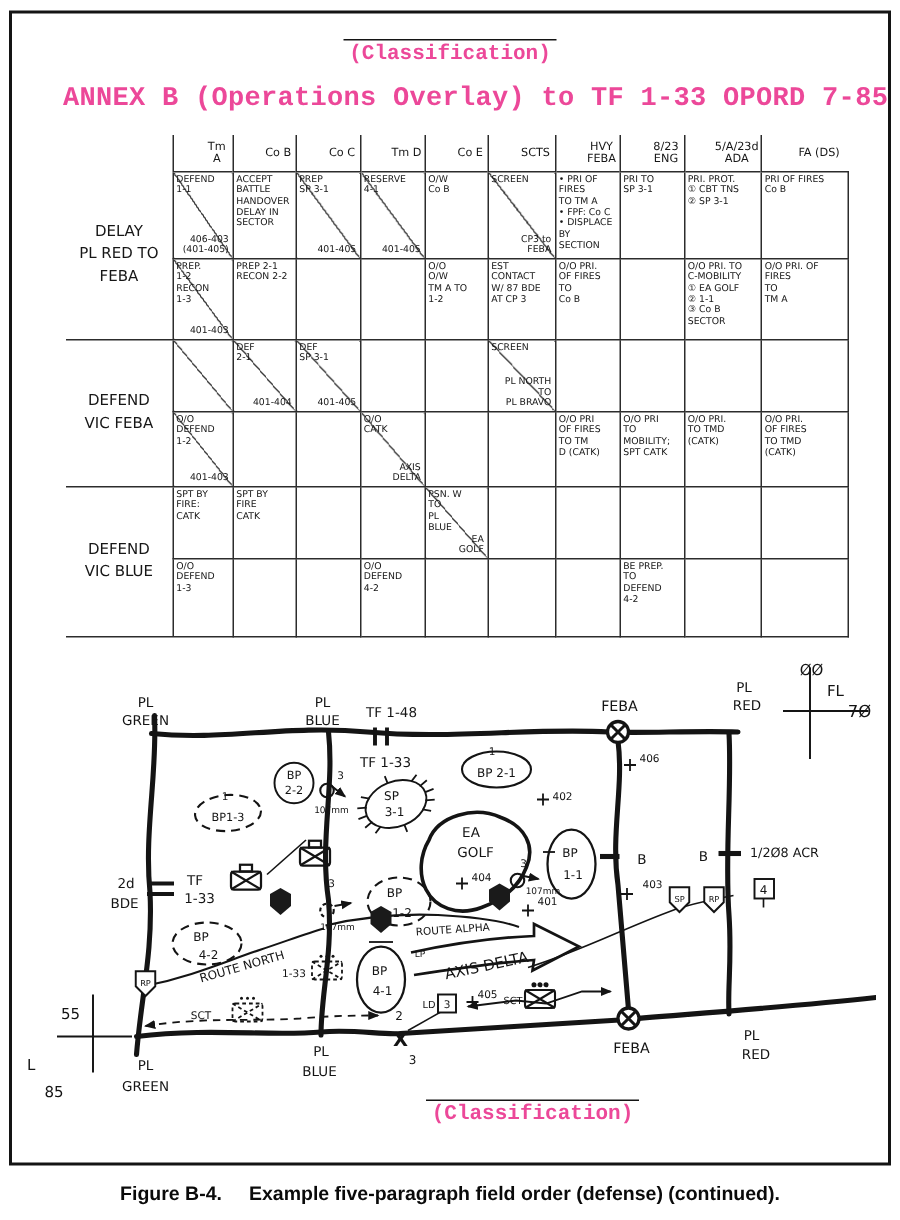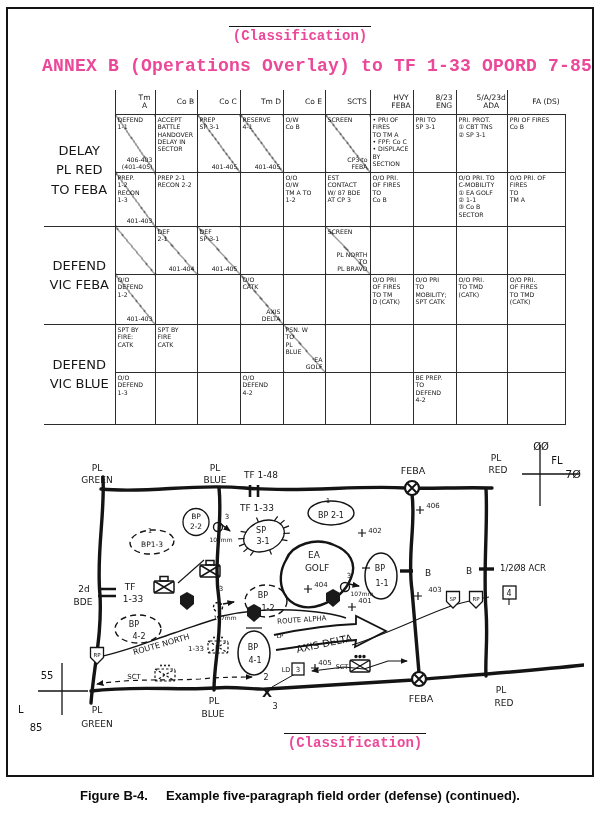--- a/index.html
+++ b/index.html
@@ -12,21 +12,21 @@
   .class-top span, .class-bot span{border-top:1.6px solid #141414;padding:1px 4px 0 4px;display:inline-block;}
   .class-bot{position:absolute;left:110px;right:0;top:733px;text-align:center;font-size:14px;}
   .annex-title{position:absolute;left:42px;top:56px;font-size:18px;letter-spacing:.2px;}
   
   table.ov{position:absolute;left:44px;top:90px;border-collapse:collapse;table-layout:fixed;}
   table.ov td{border:1px solid #2c2c2c;position:relative;padding:0;vertical-align:top;}
   table.ov th{font-weight:normal;}
   th.unit{border:0;border-left:1px solid #2c2c2c;font-size:7.5px;vertical-align:middle;
           text-align:center;line-height:1.05;white-space:pre-line;padding-left:20px;}
   th.corner{border:0;}
-  th.rlabel{border:0;border-bottom:1px solid #2c2c2c;font-size:13px;text-align:center;
+  th.rlabel{border:0;border-bottom:1px solid #2c2c2c;font-size:10px;text-align:center;
             vertical-align:middle;white-space:pre-line;line-height:1.5;}
   .tt,.bt{position:absolute;font-size:6.2px;line-height:1.18;white-space:pre-line;}
   .tt{left:2px;top:1.5px;right:1px;text-align:left;}
   .bt{right:2px;bottom:1px;text-align:right;}
   td.diag{background-image:linear-gradient(to top right,
           transparent 49.2%, #3a3a3a 49.2%, #3a3a3a 50.6%, transparent 50.6%);}
   
   svg.map{position:absolute;left:18px;top:436px;}
   svg.map text{font-family:"DejaVu Sans",sans-serif;fill:#141414;}
   .caption{position:absolute;left:0;right:0;top:788px;text-align:center;

